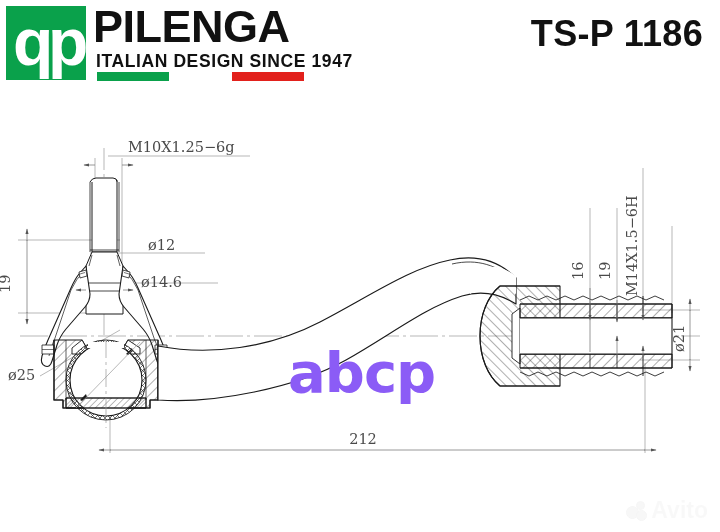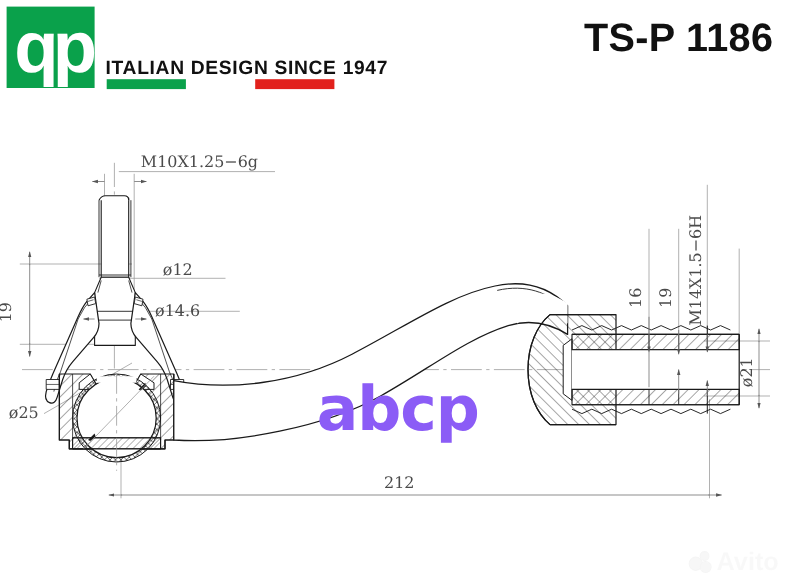--- a/index.html
+++ b/index.html
@@ -53,20 +53,21 @@
 
 <div id="header">
 
   <div id="logo-mark">
     <div class="inner">
       <span class="q">q</span>
       <span class="p">p</span>
     </div>
   </div>
 
+  <div id="brand-name">PILENGA</div>
   <div id="brand-tagline">ITALIAN DESIGN SINCE 1947</div>
   <div id="flag-green"></div>
   <div id="flag-red"></div>
 
   <div id="part-number">TS-P 1186</div>
 </div>
 
 <div id="drawing">
 <svg width="720" height="440" viewBox="0 0 720 440" xmlns="http://www.w3.org/2000/svg">
   <defs>

